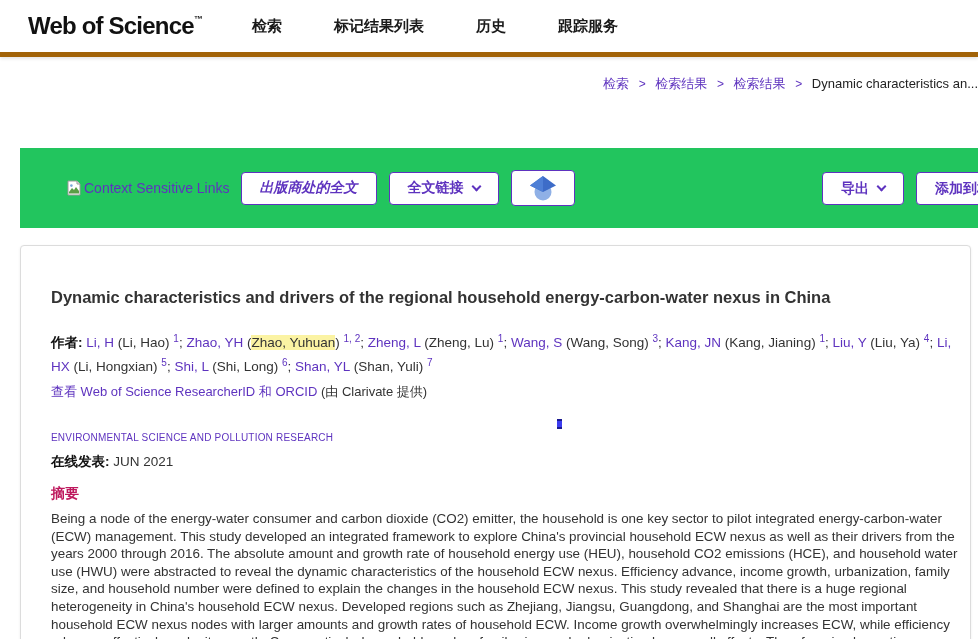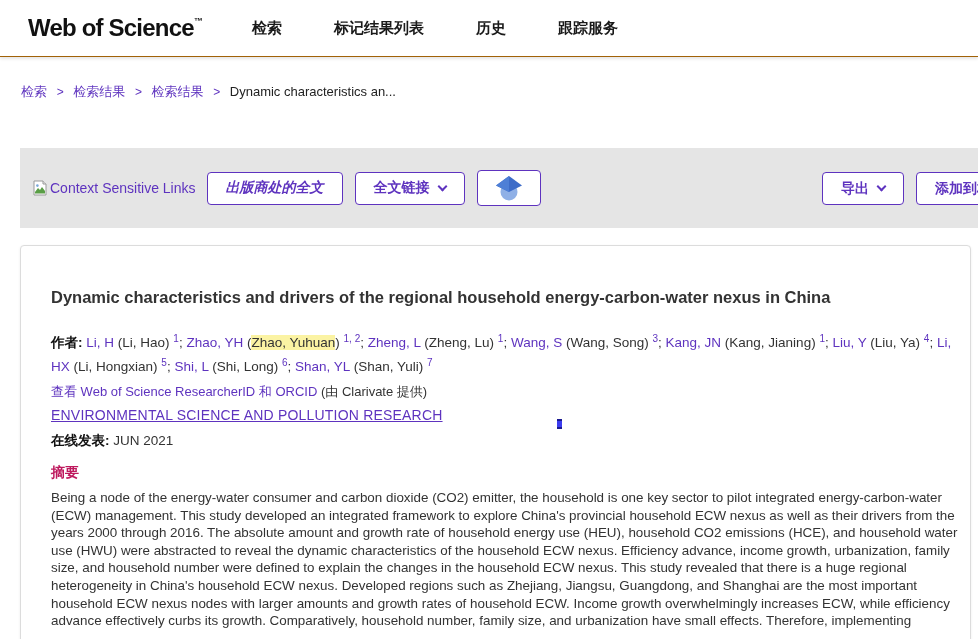--- a/index.html
+++ b/index.html
@@ -8,36 +8,36 @@
     --text:#333;
   }
   *{box-sizing:border-box;margin:0;padding:0;}
   html,body{width:978px;height:639px;overflow:hidden;background:#fff;
     font-family:"Liberation Sans","DejaVu Sans",sans-serif;color:var(--text);}
   a{text-decoration:none;cursor:pointer;}
   .plink{color:var(--accent);}
 
   
   .header{height:57px;display:flex;align-items:center;background:#fff;
-    border-bottom:1px solid #a16207;box-shadow:0 2px 3px rgba(0,0,0,.10);
+    border-bottom:5px solid #a16207;box-shadow:0 2px 3px rgba(0,0,0,.10);
     position:relative;z-index:5;}
   .logo{margin-left:28px;font-size:24px;font-weight:bold;letter-spacing:-0.8px;color:#111;white-space:nowrap;}
   .logo sup{font-size:9px;font-weight:bold;vertical-align:top;position:relative;top:2px;}
   .topnav{display:flex;margin-left:50px;gap:52px;}
   .topnav .nav-item{font-size:15px;font-weight:bold;color:#1a1a1a;white-space:nowrap;}
 
   
-  .breadcrumb{padding:26px 0 0 21px;font-size:13px;height:33px;}
+  .breadcrumb{padding:18px 0 0 21px;font-size:13px;height:33px;text-align:right;}
   .breadcrumb .sep{color:var(--accent);margin:0 6px;font-size:12px;}
   .breadcrumb .crumb{color:var(--accent);}
   .breadcrumb .current{color:#222;}
 
   
-  .toolbar{position:relative;margin:58px 0 0 20px;width:958px;height:80px;background:#e5e5e5;
-    display:flex;align-items:center;padding-left:12px;}
+  .toolbar{position:relative;margin:58px 0 0 20px;width:958px;height:80px;background:#22c55e;
+    display:flex;align-items:center;padding-left:46px;}
   .ctx-links{display:flex;align-items:center;font-size:14px;color:var(--accent);white-space:nowrap;}
   .ctx-links svg{margin-right:2px;}
   .btn{display:inline-flex;align-items:center;justify-content:center;height:33px;
     background:#fff;border:1.5px solid var(--accent);border-radius:4px;
     color:var(--accent);font-weight:bold;font-size:14px;padding:0 18px;white-space:nowrap;cursor:pointer;
     font-family:"Liberation Sans","DejaVu Sans",sans-serif;}
   .btn + .btn{margin-left:12px;}
   .btn.first{margin-left:11px;font-style:italic;}
   .chev{width:7px;height:7px;border-right:2px solid var(--accent);border-bottom:2px solid var(--accent);
     transform:rotate(45deg);display:inline-block;margin-left:9px;margin-top:-4px;}
@@ -47,21 +47,21 @@
   
   .card{margin:17px 0 0 20px;width:951px;height:700px;background:#fff;
     border:1px solid #dcdcdc;border-radius:4px;box-shadow:0 1px 3px rgba(0,0,0,.07);
     padding:33px 13px 0 30px;position:relative;}
   .title{font-size:16.5px;font-weight:bold;color:#333;line-height:20px;margin-top:8px;}
   .authors{margin-top:21px;font-size:13.5px;line-height:19.5px;color:#333;width:908px;}
   .label-b{font-weight:bold;color:#111;margin-top:44px;}
   .authors sup{font-size:10px;color:var(--accent);}
   .hl{background:var(--hl);}
   .researcher{margin-top:7px;font-size:13px;}
-  .journal{display:inline-block;margin-top:6px;font-size:14px;color:var(--accent);letter-spacing:.2px;text-decoration:underline;}
+  .journal{display:inline-block;margin-top:31px;font-size:10px;color:var(--accent);letter-spacing:.2px;}
   .meta-line{margin-top:8px;font-size:13.5px;line-height:17px;}
   .meta-line + .meta-line{margin-top:5px;}
   .abstract-label{margin-top:15px;font-size:14px;font-weight:bold;color:#be185d;}
   .abstract{margin-top:7px;font-size:13.4px;line-height:17.6px;color:#333;width:908px;}
 
   .stray-mark{position:absolute;left:557px;top:419px;width:5px;height:10px;
     background:#3c3cf0;border-top:2px solid #1a1a90;border-bottom:2px solid #1a1a90;}
 </style>
 </head>
 <body>

